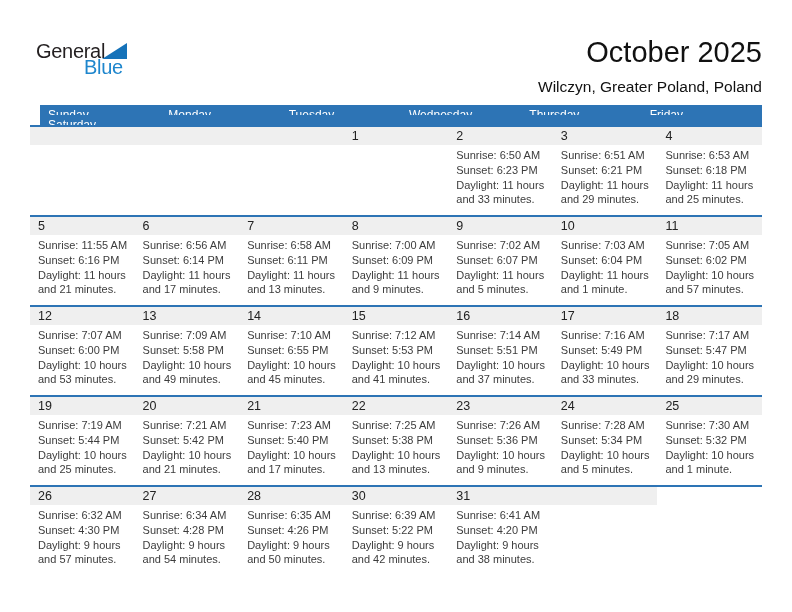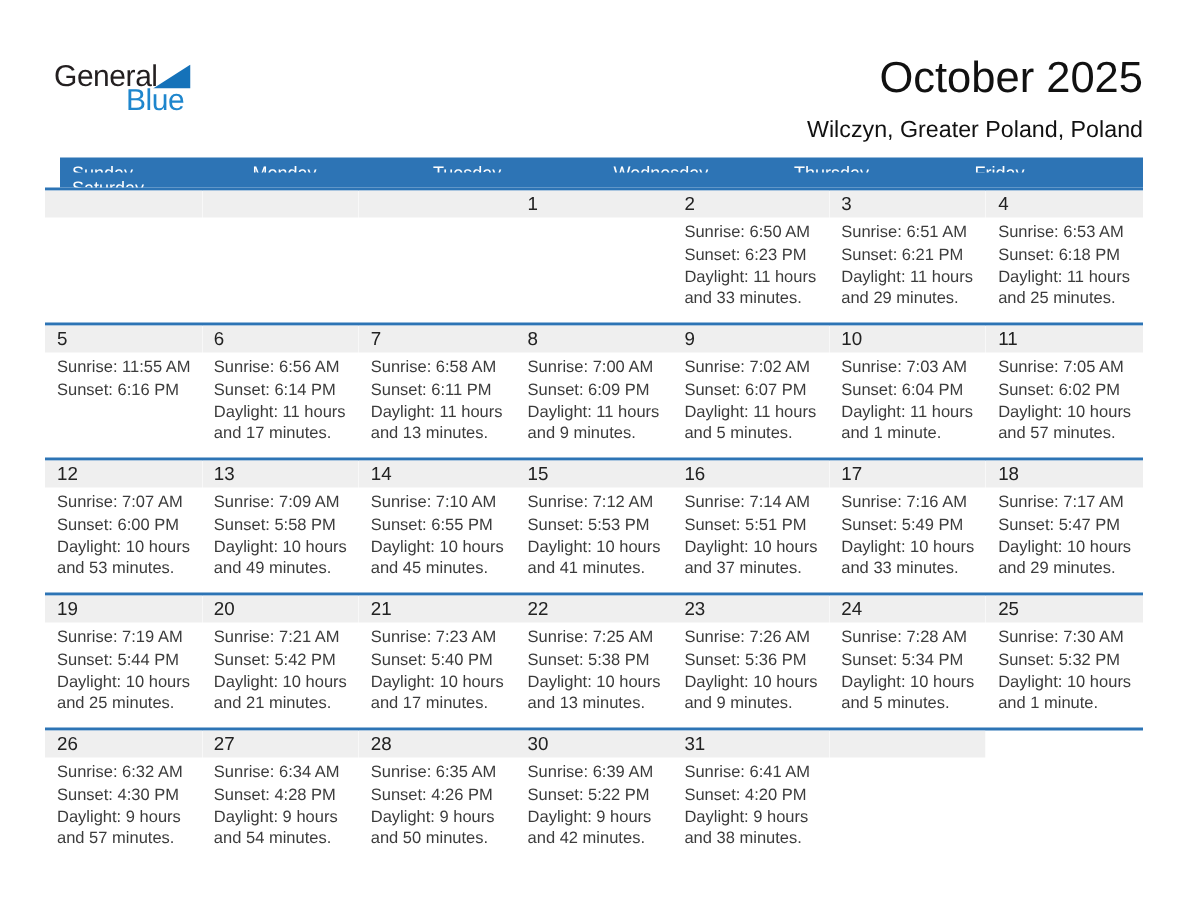--- a/index.html
+++ b/index.html
@@ -110,20 +110,21 @@
             <div>Daylight: 11 hours and 25 minutes.</div>
           </div>
         </div>
       </div>
       <div class="week">
         <div class="cell">
           <div class="num">5</div>
           <div class="info">
             <div>Sunrise: 11:55 AM</div>
             <div>Sunset: 6:16 PM</div>
+            <div>Daylight: 11 hours and 21 minutes.</div>
           </div>
         </div>
         <div class="cell">
           <div class="num">6</div>
           <div class="info">
             <div>Sunrise: 6:56 AM</div>
             <div>Sunset: 6:14 PM</div>
             <div>Daylight: 11 hours and 17 minutes.</div>
           </div>
         </div>

